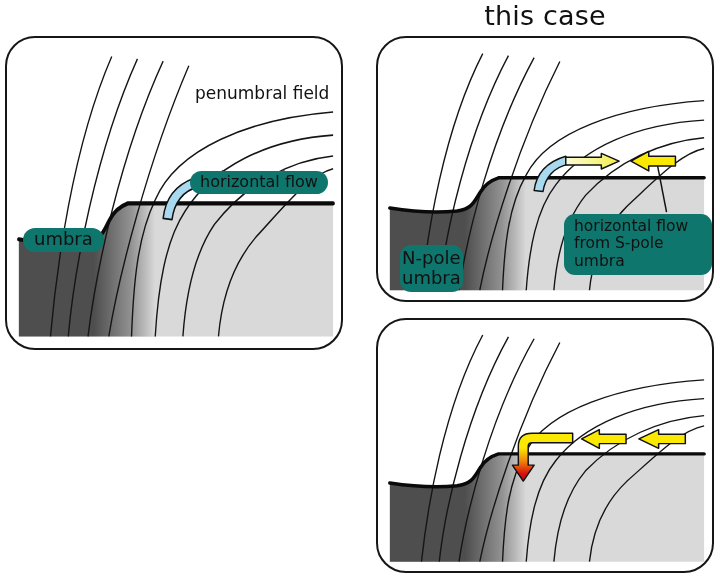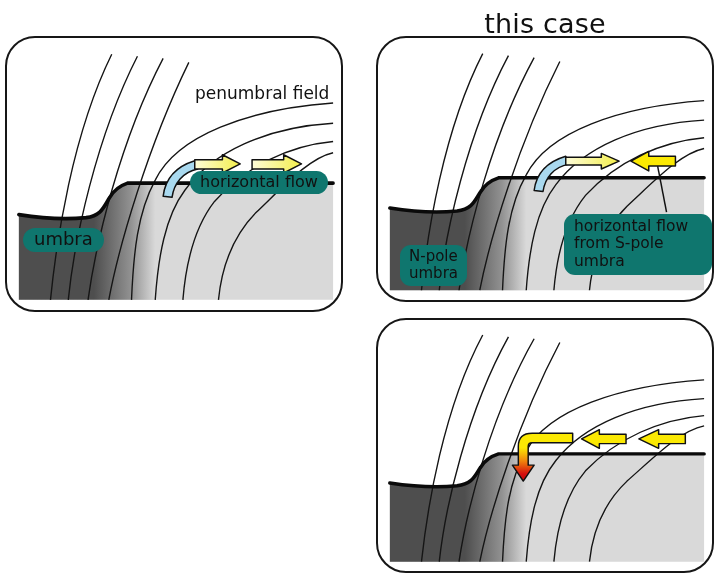--- a/index.html
+++ b/index.html
@@ -1,34 +1,34 @@
 <!DOCTYPE html>
 <html><head>
 <meta charset="utf-8">
 <style>
   html,body{margin:0;padding:0;background:#fff;}
   .stage{position:relative;width:720px;height:580px;background:#ffffff;
          font-family:"DejaVu Sans","Liberation Sans",sans-serif;color:#111;overflow:hidden;}
   .title{position:absolute;top:0;width:338px;text-align:center;font-size:27px;
          font-weight:400;color:#111;letter-spacing:0.2px;}
   .title-left{left:5px;}
-  .title-right{left:376px;margin-top:8px;}
+  .title-right{left:376px;}
   .panel{position:absolute;box-sizing:border-box;border:2.2px solid #161616;
          border-radius:30px;background:#fff;overflow:hidden;}
-  #panel-typical{left:5px;top:36px;width:338px;height:276px;}
+  #panel-typical{left:5px;top:36px;width:338px;height:314px;}
   #panel-case-top{left:376px;top:36px;width:338px;height:266px;}
   #panel-case-bottom{left:376px;top:318px;width:338px;height:255px;}
   .panel svg{position:absolute;left:0;top:0;width:100%;height:100%;}
   .lbl{position:absolute;font-size:17px;color:#111;white-space:pre-line;line-height:1.15;}
   .pill{position:absolute;background:#0f766e;border-radius:14px;color:#111;
         white-space:pre-line;line-height:1.12;}
   .pill-hflow{left:183px;top:133px;font-size:16px;padding:2px 10px 3px;}
   .lbl-penumbral{left:188px;top:46px;font-size:17px;}
   .pill-umbra{left:16px;top:190px;font-size:18px;padding:1px 11px 3px;border-radius:15px;}
-  .pill-npole{left:22px;top:207px;font-size:15px;padding:3px 9px 4px;border-radius:11px;}
+  .pill-npole{left:22px;top:207px;font-size:18px;padding:3px 2px 4px;border-radius:11px;}
   .pill-spole{left:186px;top:176px;font-size:15.5px;padding:4px 10px 5px;border-radius:11px;}
 </style>
 </head>
 <body>
 
 <div class="stage">
 
   <div class="title title-right">this case</div>
 
   <svg width="0" height="0" style="position:absolute" aria-hidden="true">

